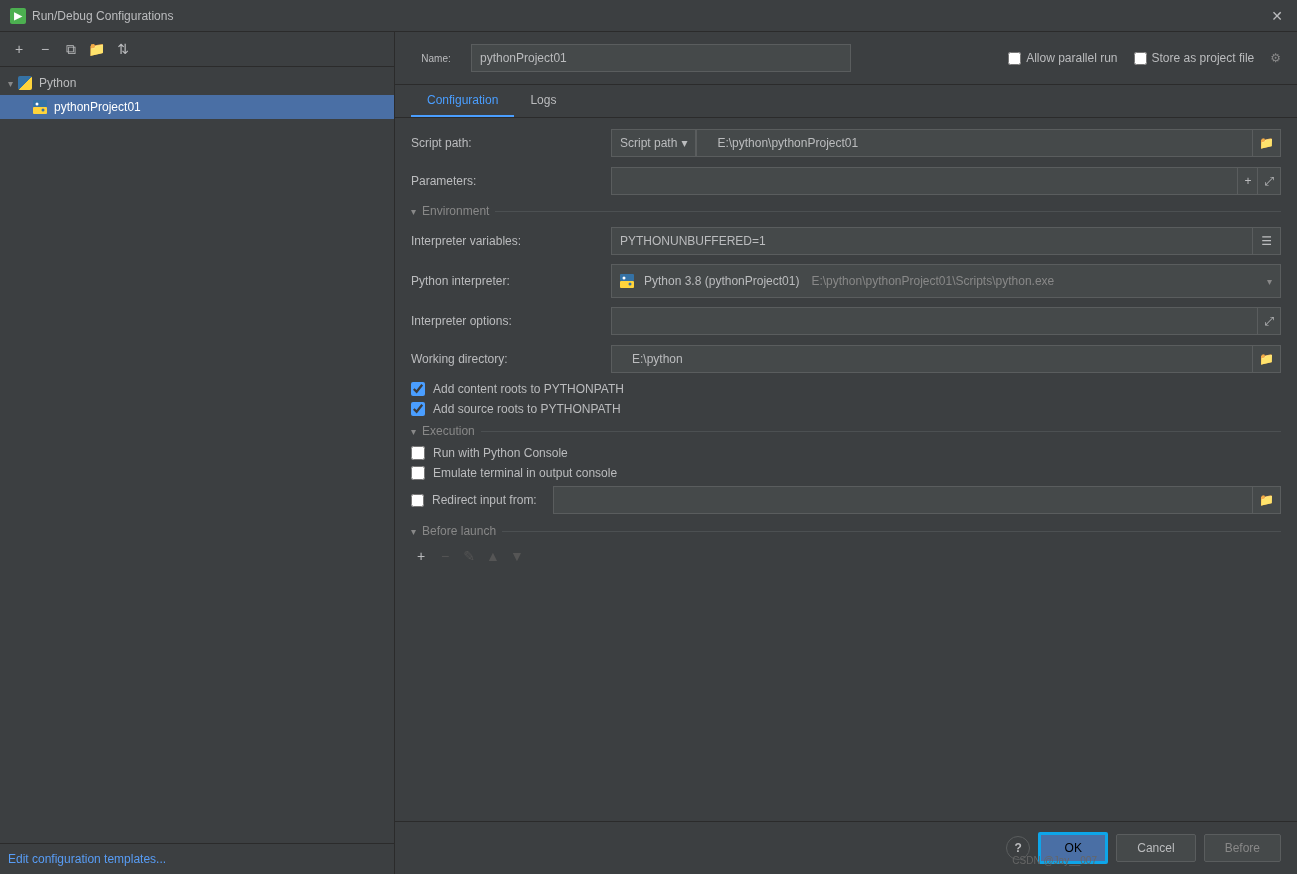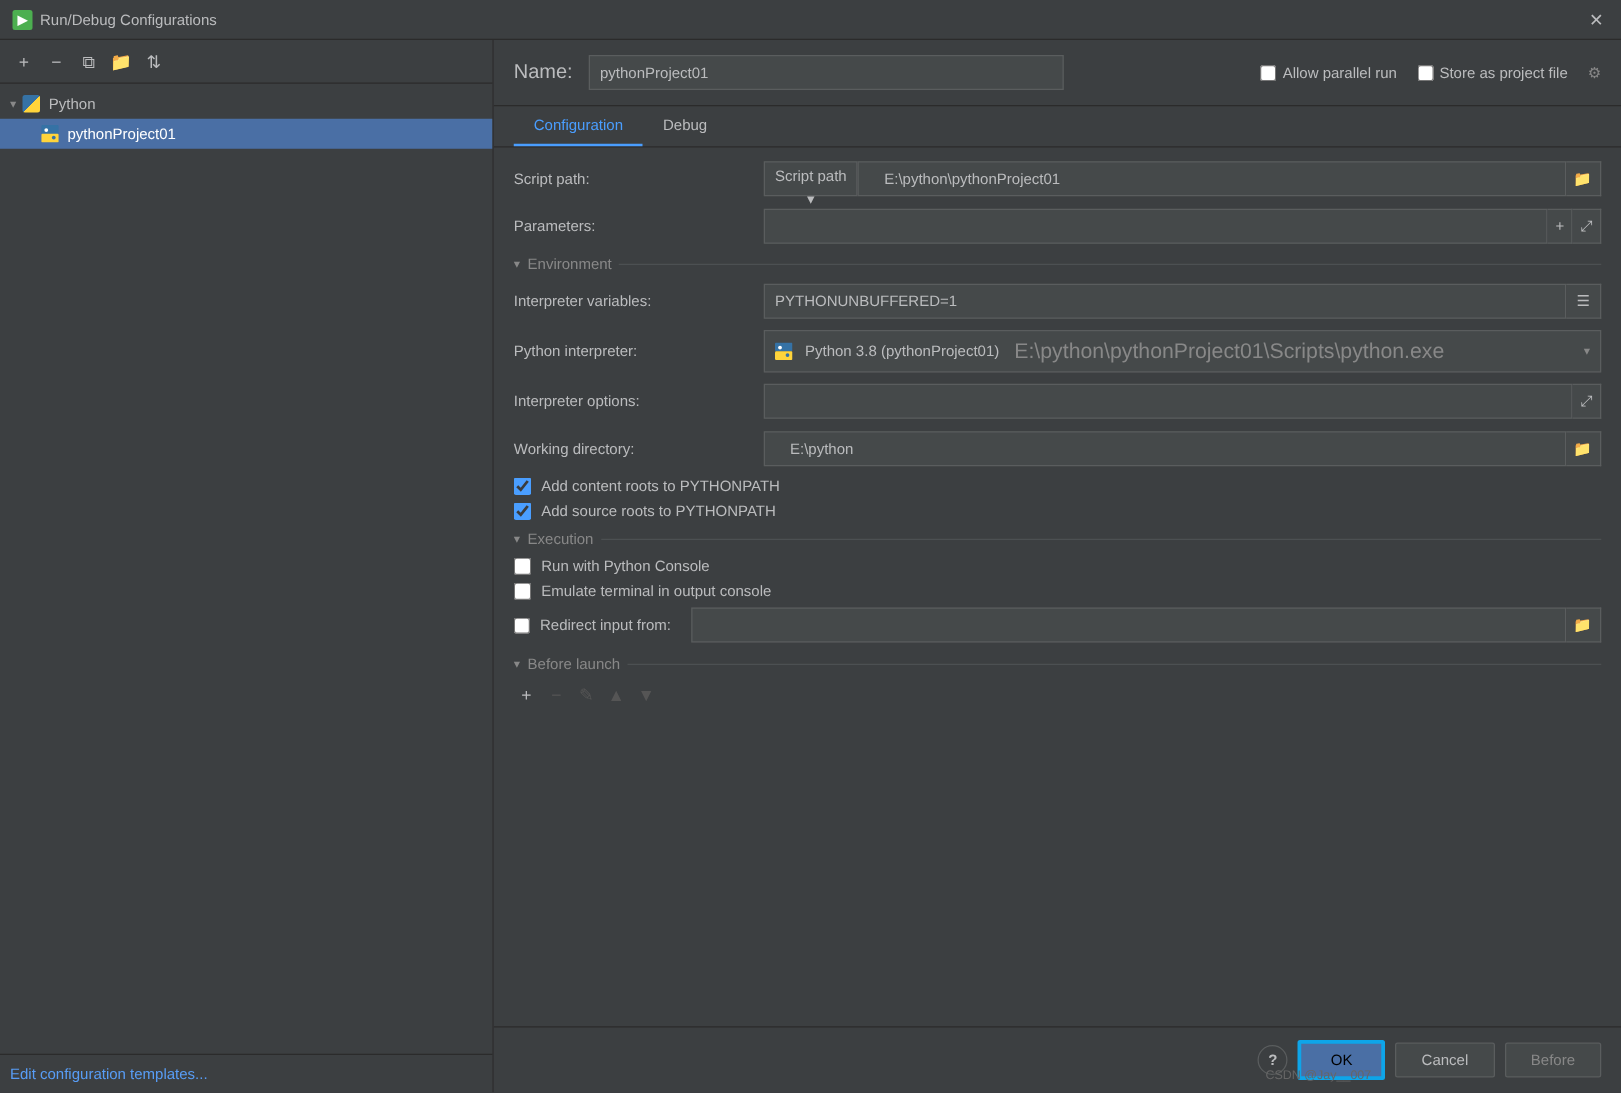--- a/index.html
+++ b/index.html
@@ -143,22 +143,23 @@
     }
     .name-row {
       display: flex;
       align-items: center;
       padding: 12px 16px;
       gap: 10px;
       border-bottom: 1px solid #2b2b2b;
     }
     .name-label {
       color: #bbbcbe;
-      font-size: 16px;
+      font-size: 10px;
       min-width: 50px;
+      text-align: center;
     }
     .name-input {
       flex: 1;
       background: #45494a;
       border: 1px solid #5a5d5e;
       color: #bbbcbe;
       padding: 4px 8px;
       font-size: 12px;
       height: 28px;
       outline: none;
@@ -265,21 +266,20 @@
       background: #45494a;
       border: 1px solid #5a5d5e;
       color: #bbbcbe;
       padding: 4px 8px;
       height: 28px;
       font-size: 12px;
       cursor: pointer;
       display: flex;
       align-items: center;
       gap: 4px;
-      flex-direction: column;
     }
     .select-field {
       flex: 1;
       background: #45494a;
       border: 1px solid #5a5d5e;
       color: #bbbcbe;
       padding: 16px 8px;
       height: 28px;
       font-size: 12px;
       display: flex;
@@ -510,21 +510,21 @@
           <label class="checkbox-item">
             <input type="checkbox" style="">
             <span class="checkbox-label">Store as project file</span>
           </label>
           <span class="gear-icon">⚙</span>
         </div>
       </div>
 
       <div class="tabs-bar">
         <div class="tab active">Configuration</div>
-        <div class="tab">Debug</div>
+        <div class="tab">Logs</div>
       </div>
 
       <div class="config-panel">
 
         <div class="form-row">
           <span class="form-label">Script path:</span>
           <div class="dropdown-row">
             <div class="dropdown-type">
               <span>Script path</span>
               <span>▾</span>
@@ -565,21 +565,21 @@
             <div class="select-field-inner">
               <span>
                 <svg width="14" height="14" viewBox="0 0 14 14" style="display:inline-block;vertical-align:middle;margin-right:4px;">
                   <rect width="14" height="7" fill="#3572A5" rx="1"></rect>
                   <rect y="7" width="14" height="7" fill="#FFD43B" rx="1"></rect>
                   <circle cx="4" cy="4" r="1.5" fill="white"></circle>
                   <circle cx="10" cy="10" r="1.5" fill="#3572A5"></circle>
                 </svg>
               </span>
               <span>Python 3.8 (pythonProject01)</span>
-              <span style="color:#888;margin-left:6px;font-size:17px;">E:\python\pythonProject01\Scripts\python.exe</span>
+              <span style="color:#888;margin-left:6px;font-size:12px;">E:\python\pythonProject01\Scripts\python.exe</span>
             </div>
             <span class="select-arrow">▾</span>
           </div>
         </div>
 
         <div class="form-row">
           <span class="form-label">Interpreter options:</span>
           <div class="input-with-btn">
             <input class="form-input" type="text" value="" style="">
             <button class="input-btn">⤢</button>

